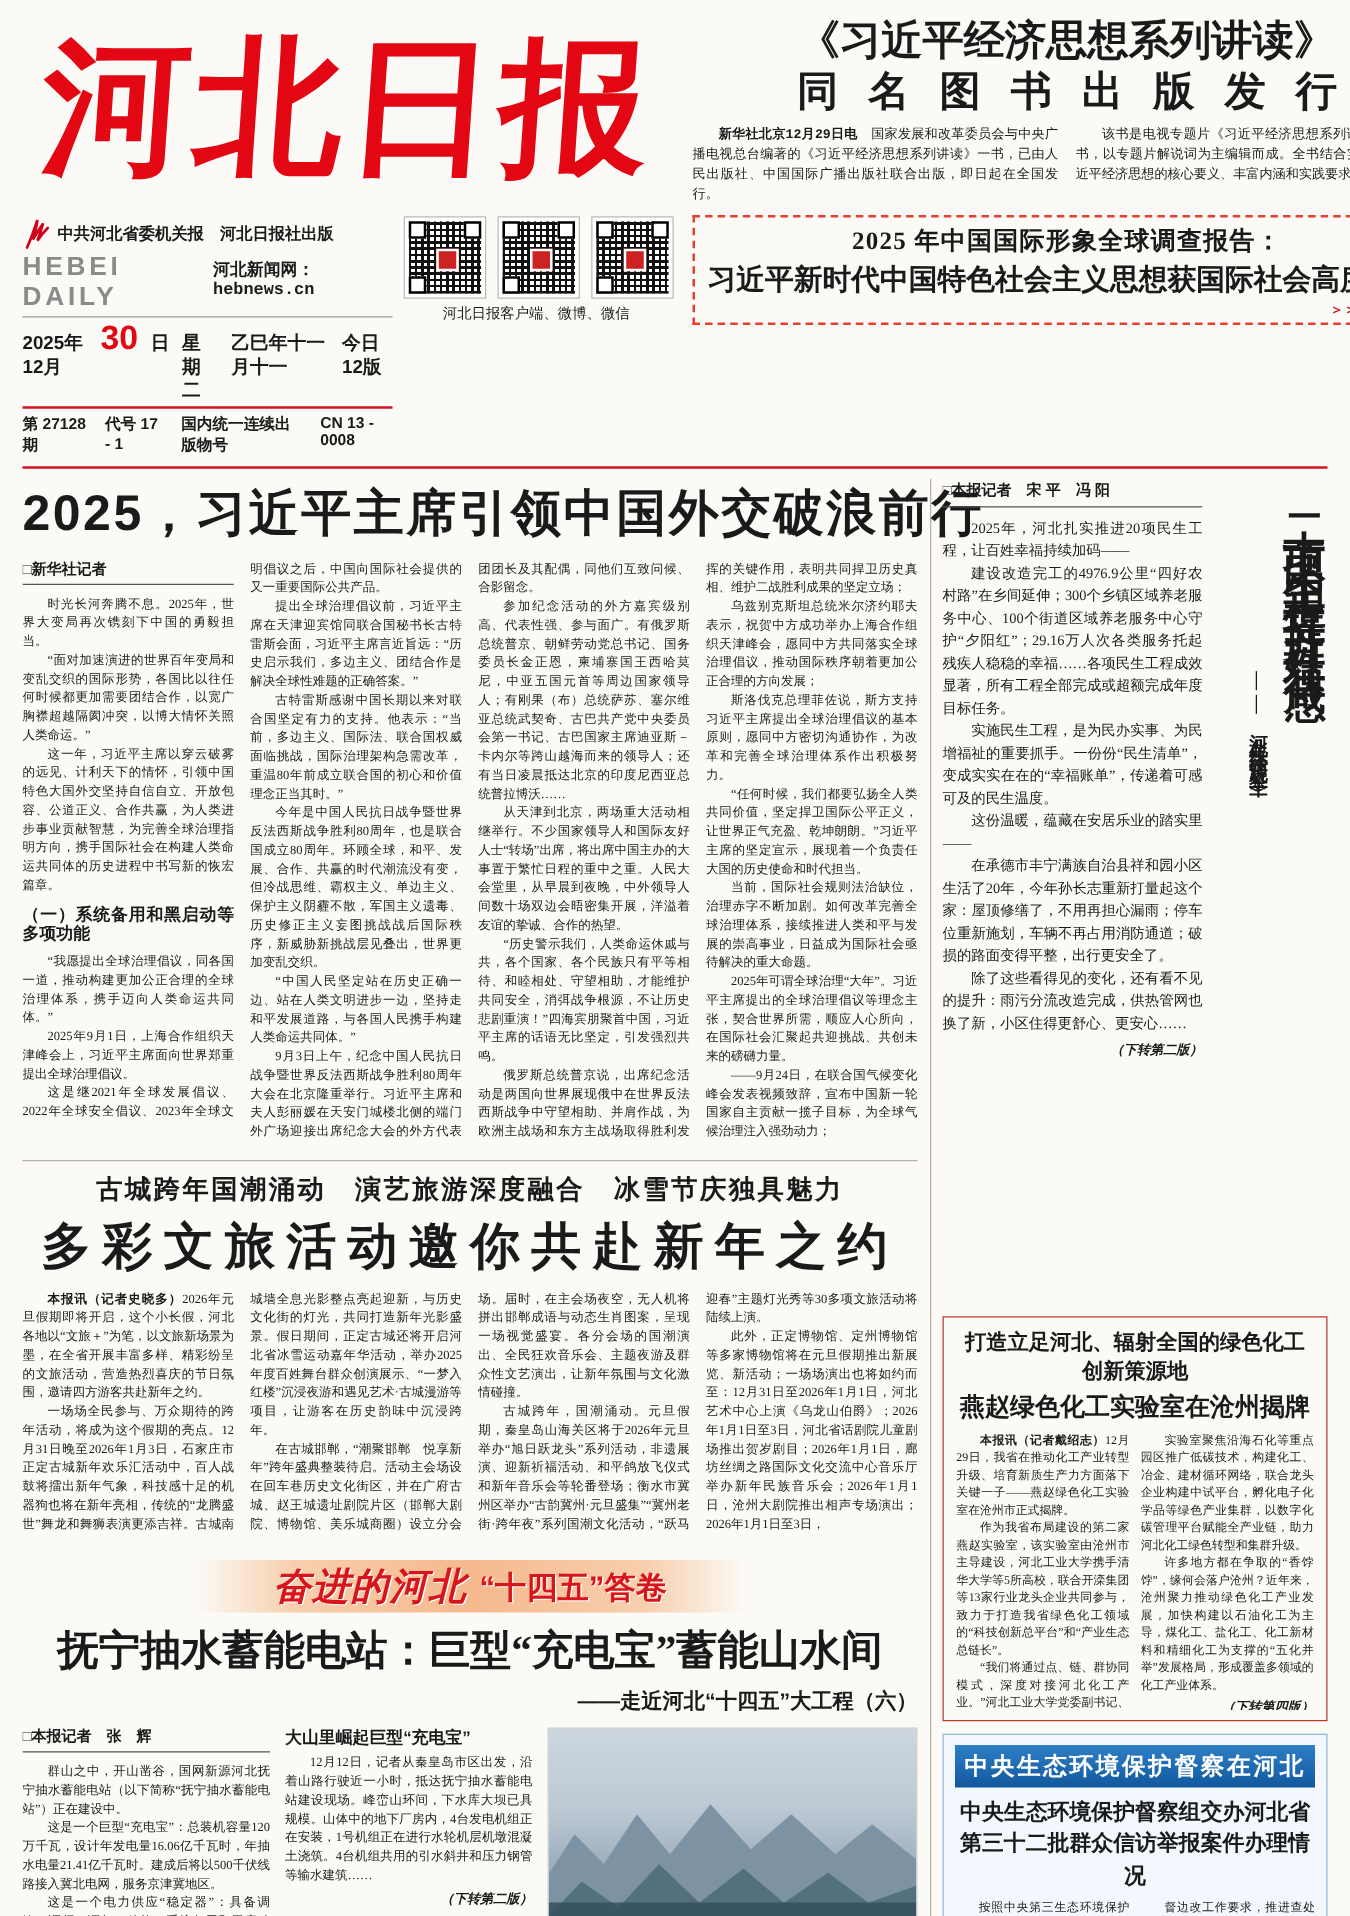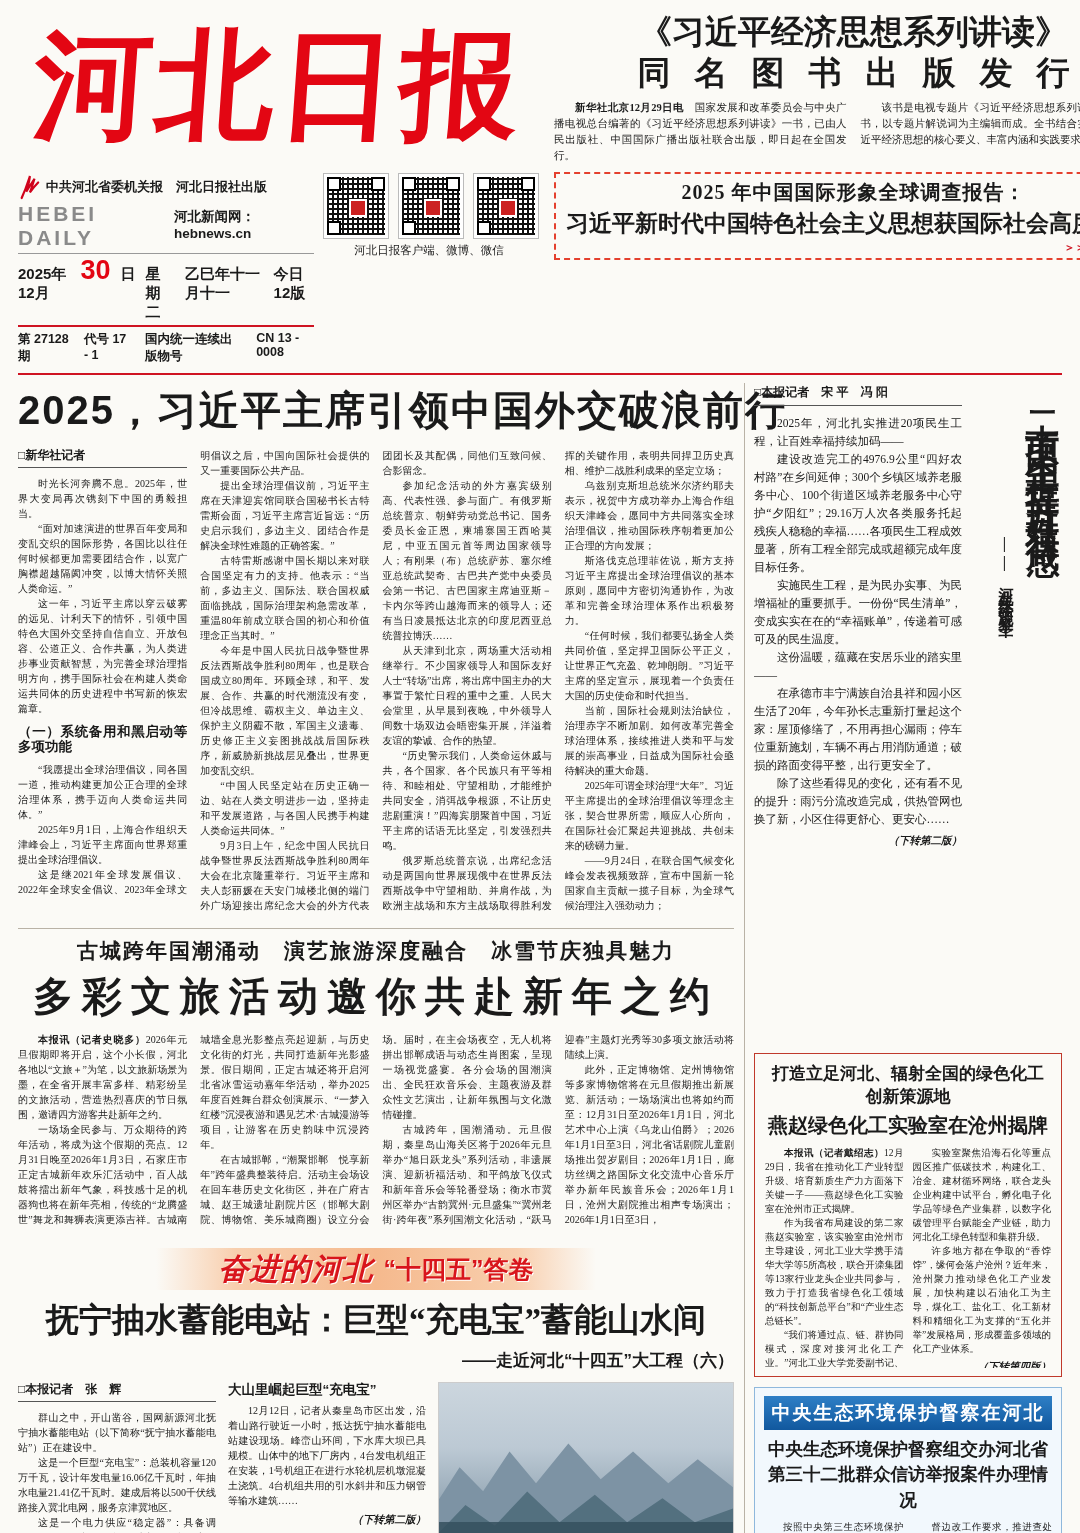--- a/index.html
+++ b/index.html
@@ -15,21 +15,21 @@
       font-family:"Liberation Serif",serif;}
   .mast-info{display:flex;margin-top:6px;}
   .mi-left{flex:1;}
   .mi-row1{display:flex;align-items:center;gap:6px;font-weight:bold;font-size:13px;
       font-family:"Liberation Sans",sans-serif;padding-left:28px;}
   .flame{width:22px;height:26px;margin-left:-28px;}
   .mi-row2{display:flex;align-items:baseline;gap:14px;border-bottom:1px solid #999;
       padding:2px 0 3px 0;}
   .mi-en{font-family:"Liberation Sans",sans-serif;font-weight:bold;font-size:21px;
       letter-spacing:3px;color:#8a8a8a;}
-  .mi-site{font-weight:bold;font-size:13.5px;font-family:Liberation Sans, sans-serif;}
+  .mi-site{font-weight:bold;font-size:13.5px;font-family:Liberation Mono, monospace;}
   .mi-row3{border-bottom:2px solid #cf1322;padding:3px 0;font-weight:bold;font-size:15px;
       font-family:"Liberation Sans",sans-serif;display:flex;align-items:baseline;gap:10px;}
   .day-big{color:#e30613;font-size:27px;font-weight:bold;line-height:1;}
   .mi-row4{padding:4px 0 2px;font-weight:bold;font-size:12.5px;font-family:"Liberation Sans",sans-serif;
       display:flex;gap:14px;}
   .mi-right{width:218px;flex:0 0 218px;padding-left:6px;}
   .qr-row{display:flex;gap:11px;justify-content:flex-end;}
   .qr{width:58px;height:58px;background:
       repeating-linear-gradient(0deg,#111 0 2px,transparent 2px 5px),
       repeating-linear-gradient(90deg,#111 0 2px,#fff 2px 5px);
@@ -40,21 +40,21 @@
       background:#c22;border:2px solid #fff;}
   .qr-cap{text-align:center;font-size:11.5px;margin-top:5px;font-family:"Liberation Sans",sans-serif;}
 
   .mast-right{flex:1;padding-left:16px;}
   .tr-h1{font-family:"Liberation Sans",sans-serif;font-weight:900;font-size:33px;
       text-align:center;letter-spacing:0;line-height:1.2;}
   .tr-h2{font-family:"Liberation Sans",sans-serif;font-weight:900;font-size:33px;
       text-align:center;letter-spacing:24px;text-indent:24px;line-height:1.3;}
   .tr-cols{display:flex;gap:14px;margin-top:6px;height:64px;overflow:hidden;}
   .tr-col{flex:1;font-size:10.5px;line-height:16px;text-align:justify;text-indent:2em;}
-  .tr-col b{font-family:Liberation Serif, serif;}
+  .tr-col b{font-family:Liberation Mono, monospace;}
   .tr-box{margin-top:8px;border:2px dashed #e4402e;padding:5px 10px 3px;}
   .tr-box-k{font-weight:bold;font-size:20px;text-align:center;letter-spacing:1px;}
   .tr-box-h{font-family:"Liberation Sans",sans-serif;font-weight:900;font-size:23px;
       text-align:center;white-space:nowrap;margin-top:2px;}
   .tr-box-j{text-align:right;color:#cf1322;font-weight:bold;font-size:11px;
       font-family:"Liberation Sans",sans-serif;margin-top:1px;}
 
   .rule-red{border-top:2.5px solid #cf1322;margin:6px 0 8px;}
 
   

